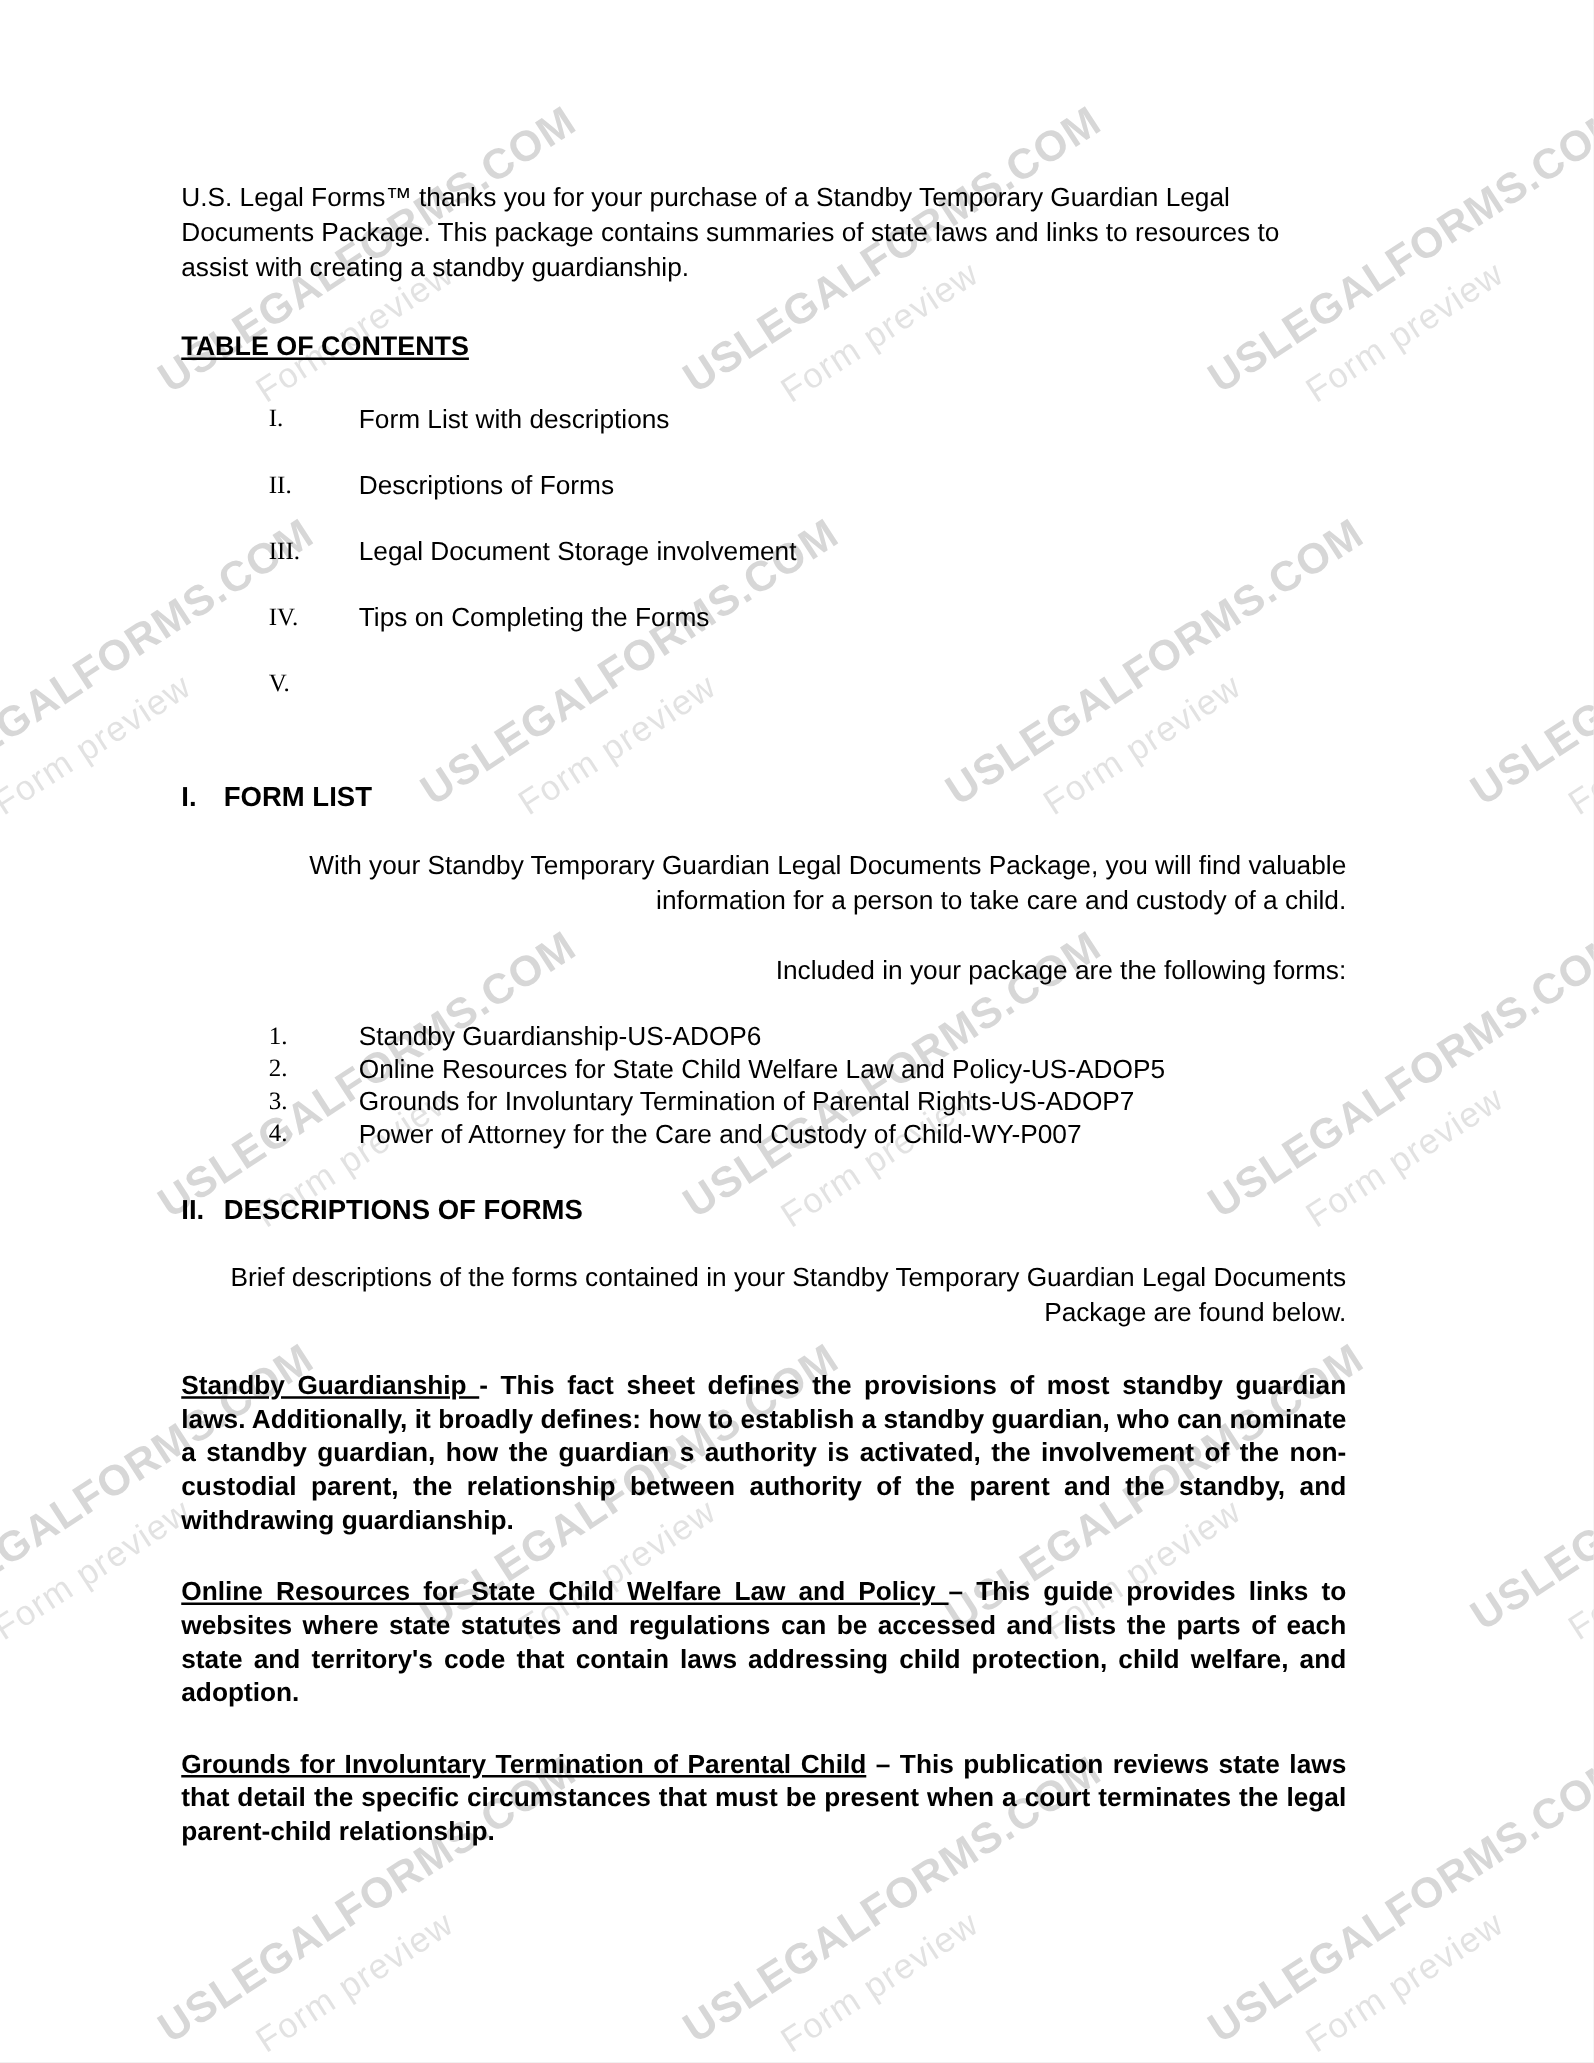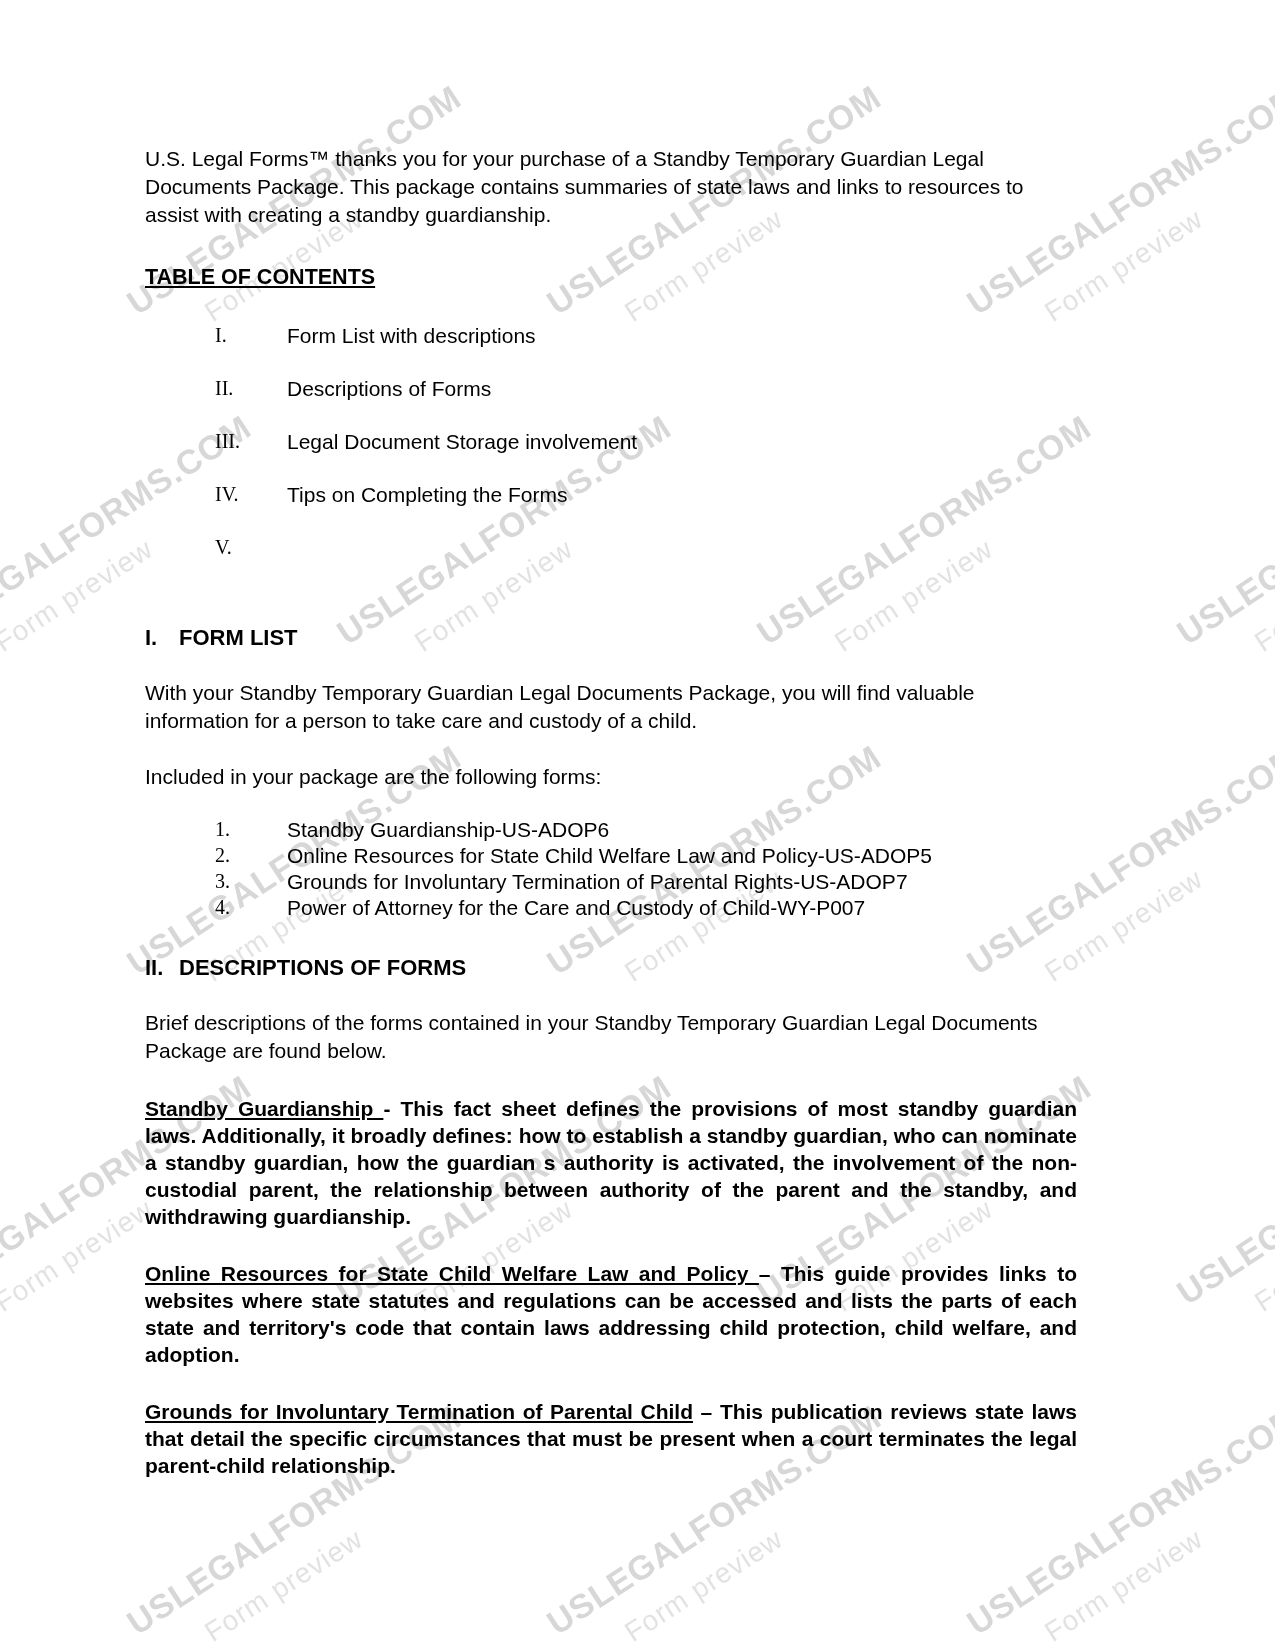--- a/index.html
+++ b/index.html
@@ -32,21 +32,21 @@
     text-decoration:underline;margin-top:36px;margin-bottom:34px;
   }
   .toc-list{margin:0;}
   .toc-item{display:flex;font-size:21px;margin-bottom:29px;}
   .toc-num{width:72px;padding-left:70px;font-family:"Liberation Serif", serif;font-size:20px;}
   .toc-label{flex:1;}
   .section-heading{font-size:22px;font-weight:bold;margin:0 0 0 0;}
   .h-formlist{margin-top:66px;}
   .h-desc{margin-top:34px;}
   .section-heading .h-num{display:inline-block;min-width:34px;}
-  .para{font-size:21px;line-height:1.33;margin-top:28px;}
+  .para{font-size:21px;line-height:1.33;margin-top:28px;text-align:right;}
   .forms-list{margin-top:26px;}
   .form-item{display:flex;font-size:21px;line-height:1.24;}
   .form-num{width:72px;padding-left:70px;font-family:"Liberation Serif", serif;font-size:20px;}
   .form-label{flex:1;}
   .desc-entry{
     font-size:21px;line-height:1.29;font-weight:bold;
     margin-top:30px;text-align:justify;
   }
   .desc-title{text-decoration:underline;}
 </style>

